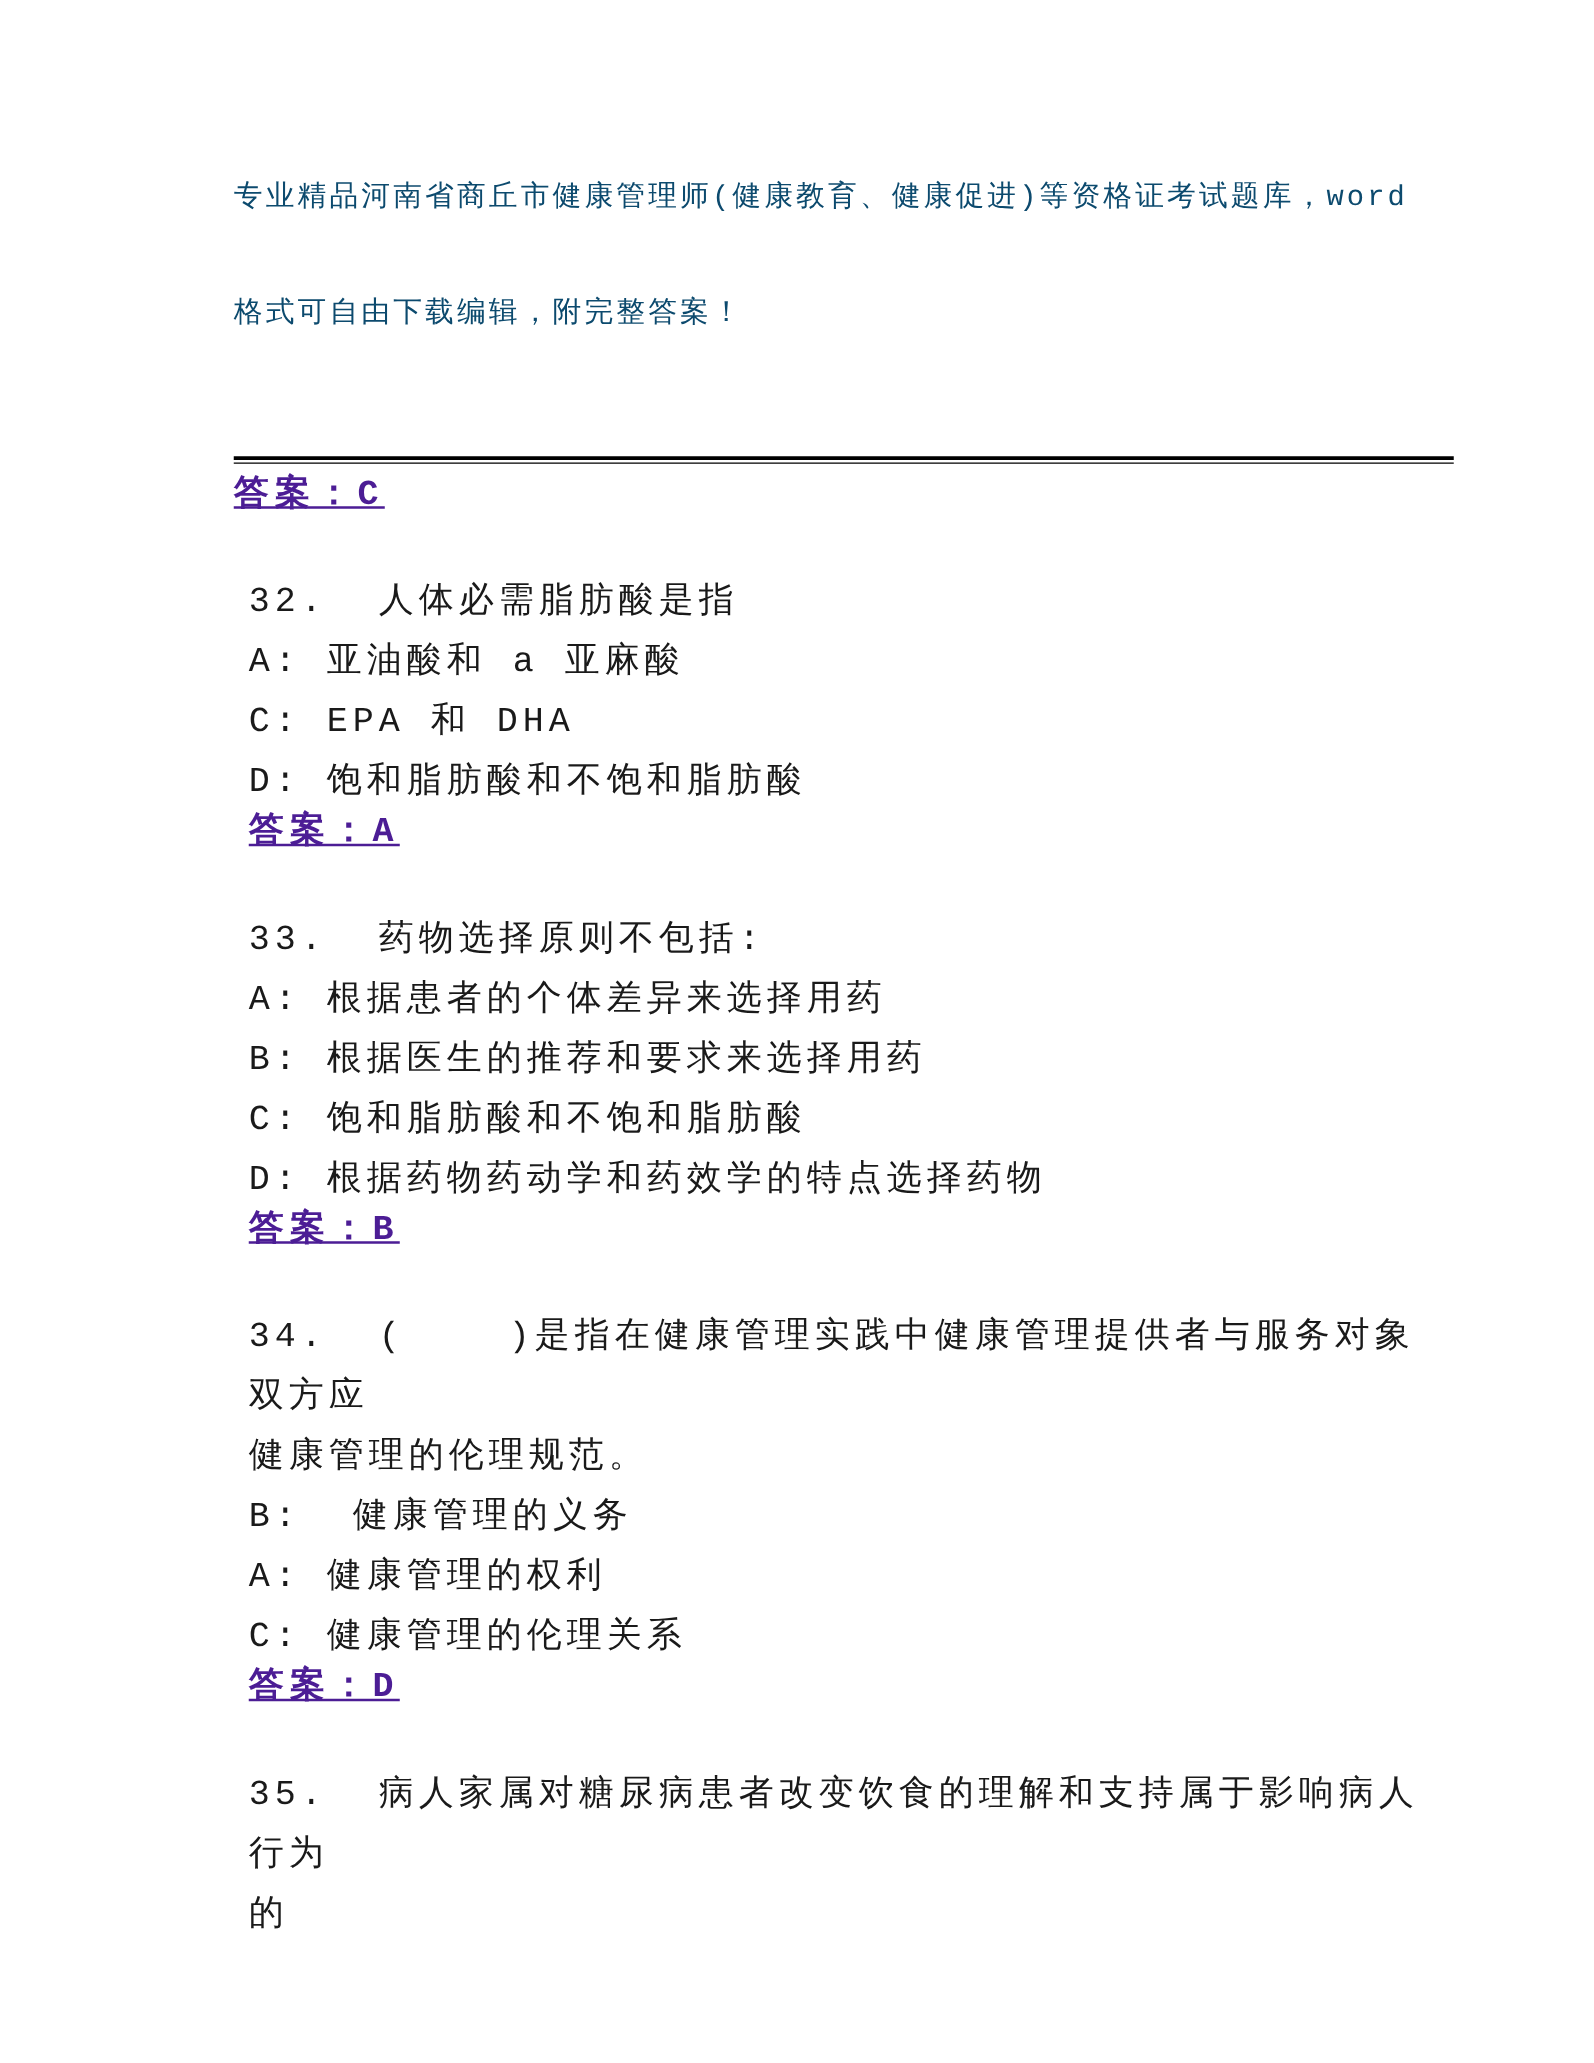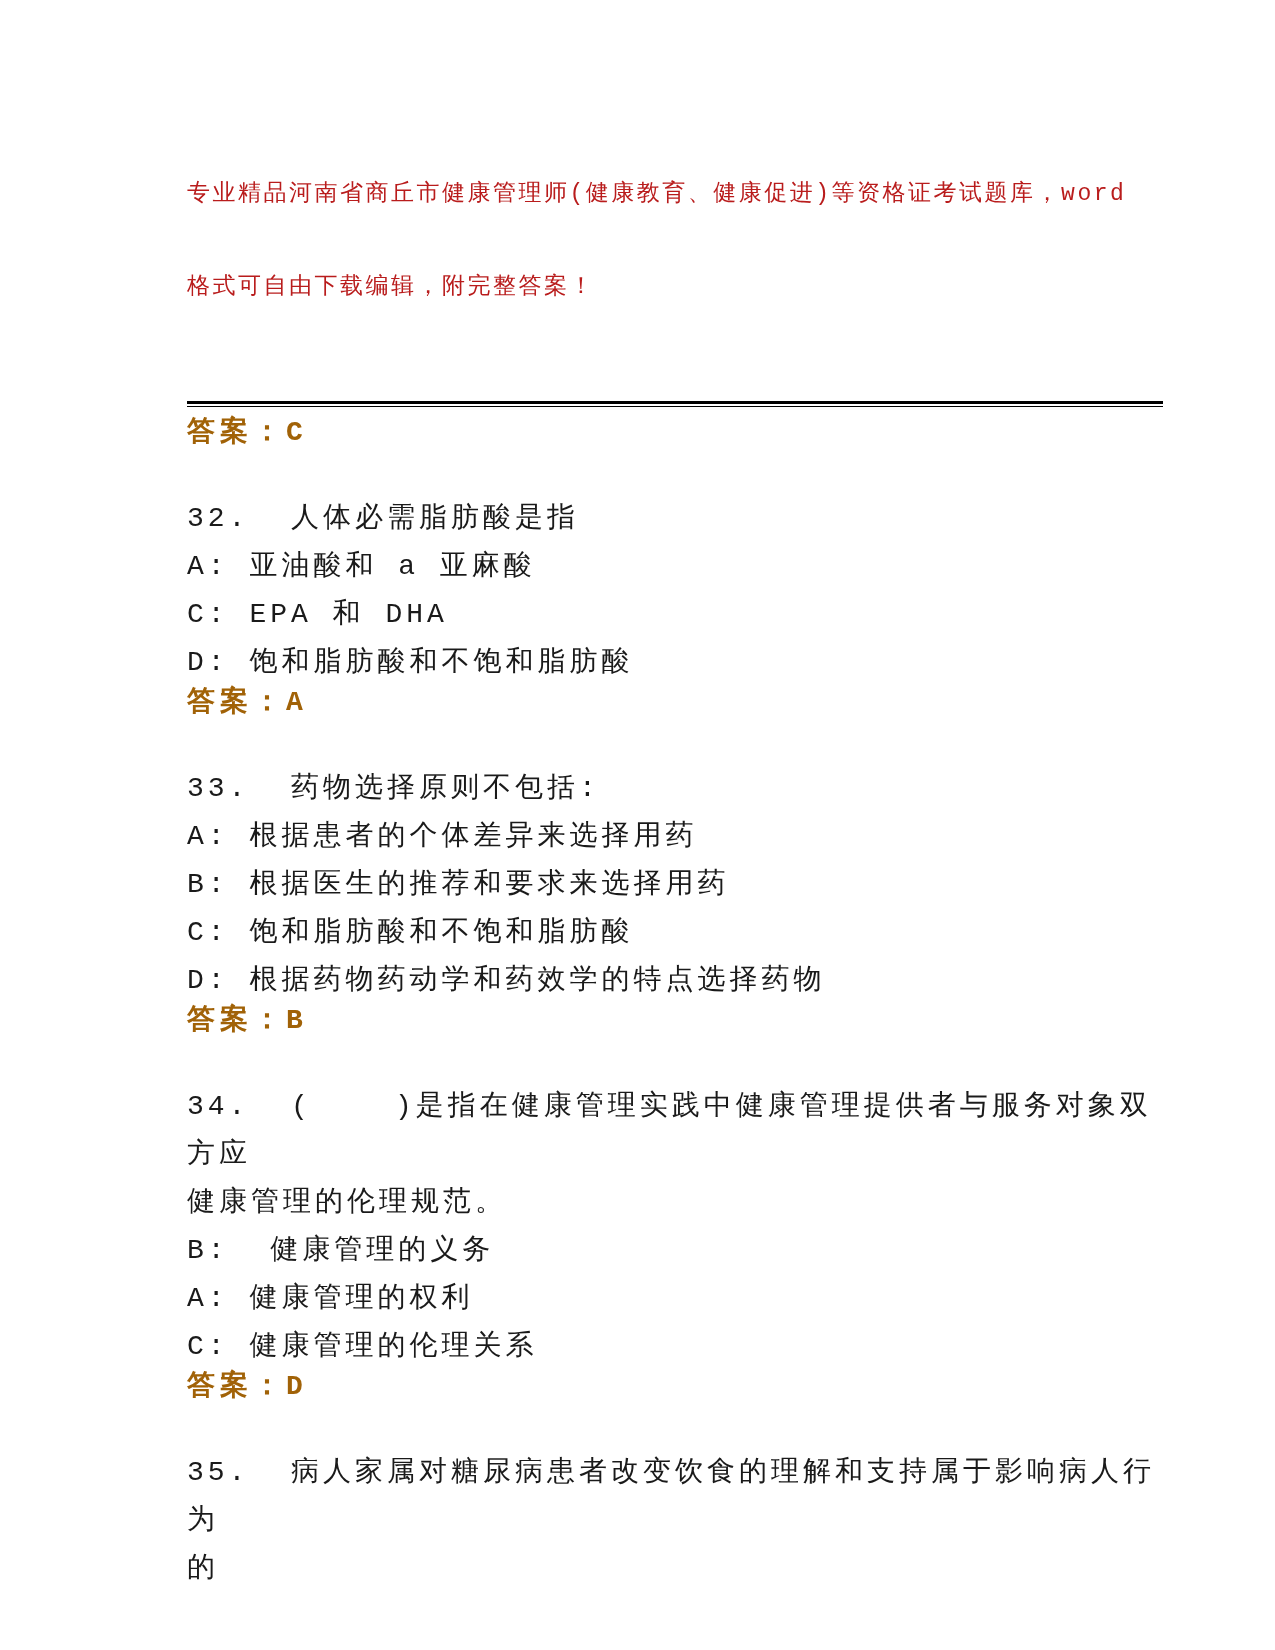--- a/index.html
+++ b/index.html
@@ -17,51 +17,53 @@
     width: 1275px;
     height: 1650px;
     background: #ffffff;
   }
   .content {
     margin: 0 112px 0 187px;
     color: #161616;
     font-family: "Liberation Mono", "DejaVu Sans Mono", monospace;
   }
   .header {
-    padding-top: 117px;
+    padding-top: 81px;
     font-size: 23px;
     line-height: 31px;
     letter-spacing: 2.5px;
-    color: #b91c1c;
+    color: #0c4a6e;
     white-space: pre-wrap;
   }
   .rule {
     margin-top: 36px;
     height: 2px;
     border-top: 3px solid #000000;
     border-bottom: 1.5px solid #000000;
   }
   .line {
     font-size: 28px;
     line-height: 48px;
     letter-spacing: 4px;
     white-space: pre-wrap;
     color: #1a1a1a;
   }
   .answer {
     font-weight: bold;
-    color: #a16207;
+    color: #4c1d95;
     margin-top: -8px;
     letter-spacing: 5px;
+    text-decoration: underline;
   }
   .answer.first-answer {
     margin-top: 2px;
   }
   .question {
     margin-top: 38px;
+    margin-left: 12px;
   }
 </style>
 </head>
 <body>
 
 <div class="page">
   <div class="content">
 
     <div class="header">
       <div>专业精品河南省商丘市健康管理师(健康教育、健康促进)等资格证考试题库，word</div>

